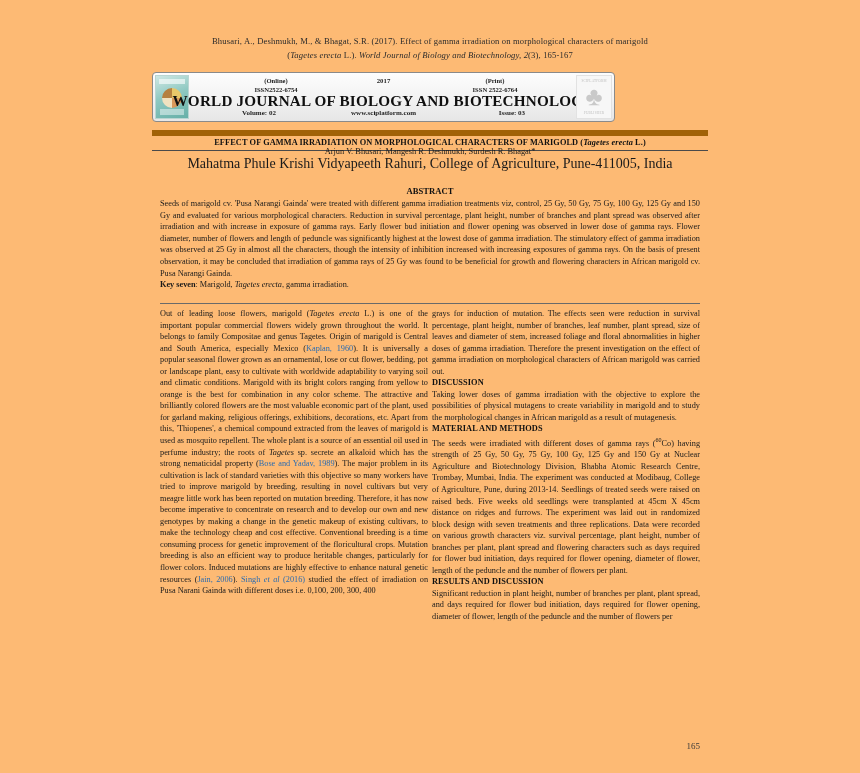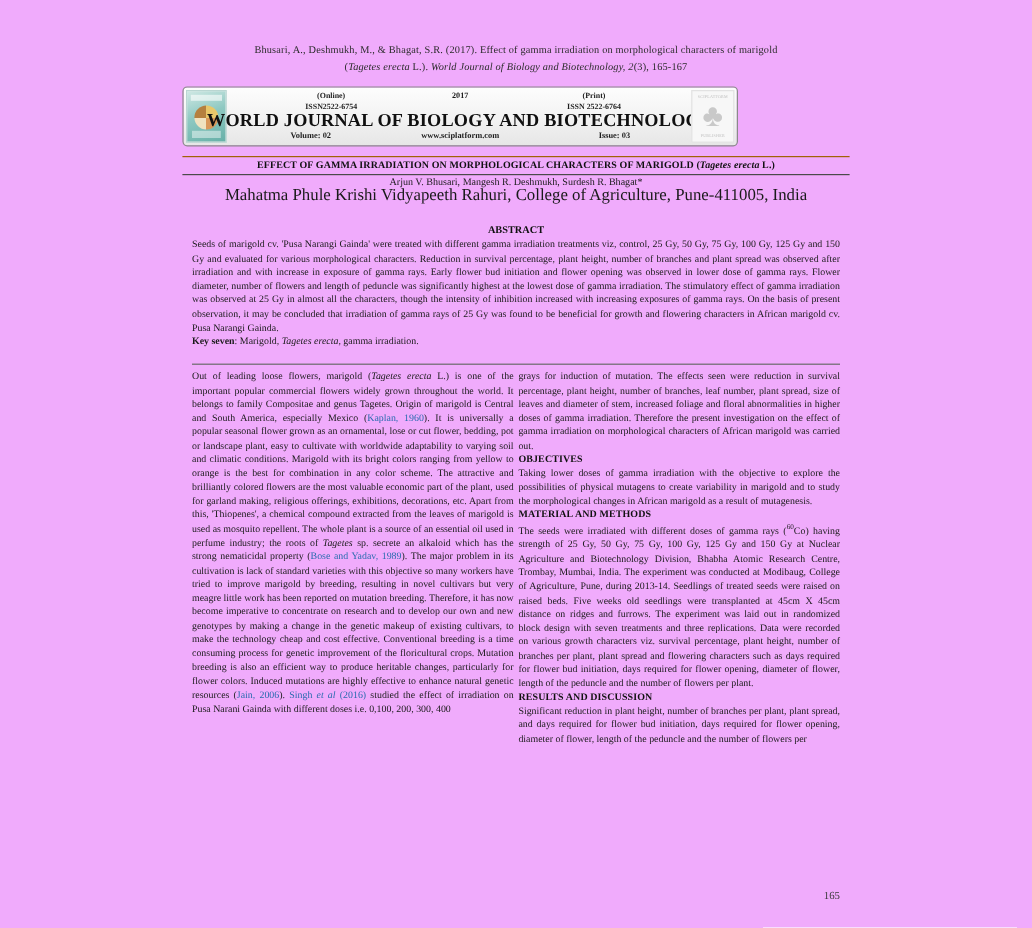--- a/index.html
+++ b/index.html
@@ -14,21 +14,21 @@
     color: #1a1a1a;
     position: relative;
     overflow: hidden;
   }
 
   .page {
     position: absolute;
     left: 0; top: 0;
     width: 860px;
     height: 773px;
-    background: #f0abfc;
+    background: #fdba74;
   }
 
   
   .citation {
     position: absolute;
     left: 150px;
     top: 34px;
     width: 560px;
     text-align: center;
     font-size: 8.6px;
@@ -130,21 +130,21 @@
   .mh-issue {
     position:absolute; right:42px; bottom:4px; width:120px;
     text-align:center; font-size:7px; font-weight:bold; color:#1d1d1d;
   }
 
   
   .title-band {
     position:absolute;
     left:152px; top:130px;
     width:556px;
-    border-top: 1px solid #a16207;
+    border-top: 6px solid #a16207;
     border-bottom: 1px solid #4a4a4a;
     padding: 2px 0 2.5px 0;
     text-align:center;
     font-size:8.3px;
     font-weight:bold;
     color:#111;
     letter-spacing:.1px;
     box-sizing:border-box;
   }
   .title-band i { font-style: italic; }
@@ -282,21 +282,21 @@
   </div>
 
   <div class="col-rule"></div>
 
   <div class="col col-left">
     <p><span>Out of leading loose flowers, marigold (</span><i>Tagetes erecta</i><span> L.) is one of the important popular commercial flowers widely grown throughout the world. It belongs to family Compositae and genus Tagetes. Origin of marigold is Central and South America, especially Mexico (</span><span class="cite">Kaplan, 1960</span><span>). It is universally a popular seasonal flower grown as an ornamental, lose or cut flower, bedding, pot or landscape plant, easy to cultivate with worldwide adaptability to varying soil and climatic conditions. Marigold with its bright colors ranging from yellow to orange is the best for combination in any color scheme. The attractive and brilliantly colored flowers are the most valuable economic part of the plant, used for garland making, religious offerings, exhibitions, decorations, etc. Apart from this, 'Thiopenes', a chemical compound extracted from the leaves of marigold is used as mosquito repellent. The whole plant is a source of an essential oil used in perfume industry; the roots of </span><i>Tagetes</i><span> sp. secrete an alkaloid which has the strong nematicidal property (</span><span class="cite">Bose and Yadav, 1989</span><span>). The major problem in its cultivation is lack of standard varieties with this objective so many workers have tried to improve marigold by breeding, resulting in novel cultivars but very meagre little work has been reported on mutation breeding. Therefore, it has now become imperative to concentrate on research and to develop our own and new genotypes by making a change in the genetic makeup of existing cultivars, to make the technology cheap and cost effective. Conventional breeding is a time consuming process for genetic improvement of the floricultural crops. Mutation breeding is also an efficient way to produce heritable changes, particularly for flower colors. Induced mutations are highly effective to enhance natural genetic resources (</span><span class="cite">Jain, 2006</span><span>). </span><span class="cite">Singh </span><i class="cite">et al</i><span class="cite"> (2016)</span><span> studied the effect of irradiation on Pusa Narani Gainda with different doses i.e. 0,100, 200, 300, 400</span></p>
   </div>
 
   <div class="col col-right">
     <p>grays for induction of mutation. The effects seen were reduction in survival percentage, plant height, number of branches, leaf number, plant spread, size of leaves and diameter of stem, increased foliage and floral abnormalities in higher doses of gamma irradiation. Therefore the present investigation on the effect of gamma irradiation on morphological characters of African marigold was carried out.</p>
-    <span class="sec-head">OBJECTIVES</span>
+    <span class="sec-head">DISCUSSION</span>
     <p>Taking lower doses of gamma irradiation with the objective to explore the possibilities of physical mutagens to create variability in marigold and to study the morphological changes in African marigold as a result of mutagenesis.</p>
     <span class="sec-head">MATERIAL AND METHODS</span>
     <p><span>The seeds were irradiated with different doses of gamma rays (</span><sup>60</sup><span>Co</span><span>) having strength of 25 Gy, 50 Gy, 75 Gy, 100 Gy, 125 Gy and 150 Gy at Nuclear Agriculture and Biotechnology Division, Bhabha Atomic Research Centre, Trombay, Mumbai, India. The experiment was conducted at Modibaug, College of Agriculture, Pune, during 2013-14. Seedlings of treated seeds were raised on raised beds. Five weeks old seedlings were transplanted at 45cm X 45cm distance on ridges and furrows. The experiment was laid out in randomized block design with seven treatments and three replications. Data were recorded on various growth characters viz. survival percentage, plant height, number of branches per plant, plant spread and flowering characters such as days required for flower bud initiation, days required for flower opening, diameter of flower, length of the peduncle and the number of flowers per plant.</span></p>
     <span class="sec-head">RESULTS AND DISCUSSION</span>
     <p>Significant reduction in plant height, number of branches per plant, plant spread, and days required for flower bud initiation, days required for flower opening, diameter of flower, length of the peduncle and the number of flowers per</p>
   </div>
 
   <div class="page-no">165</div>
 
 </div>

